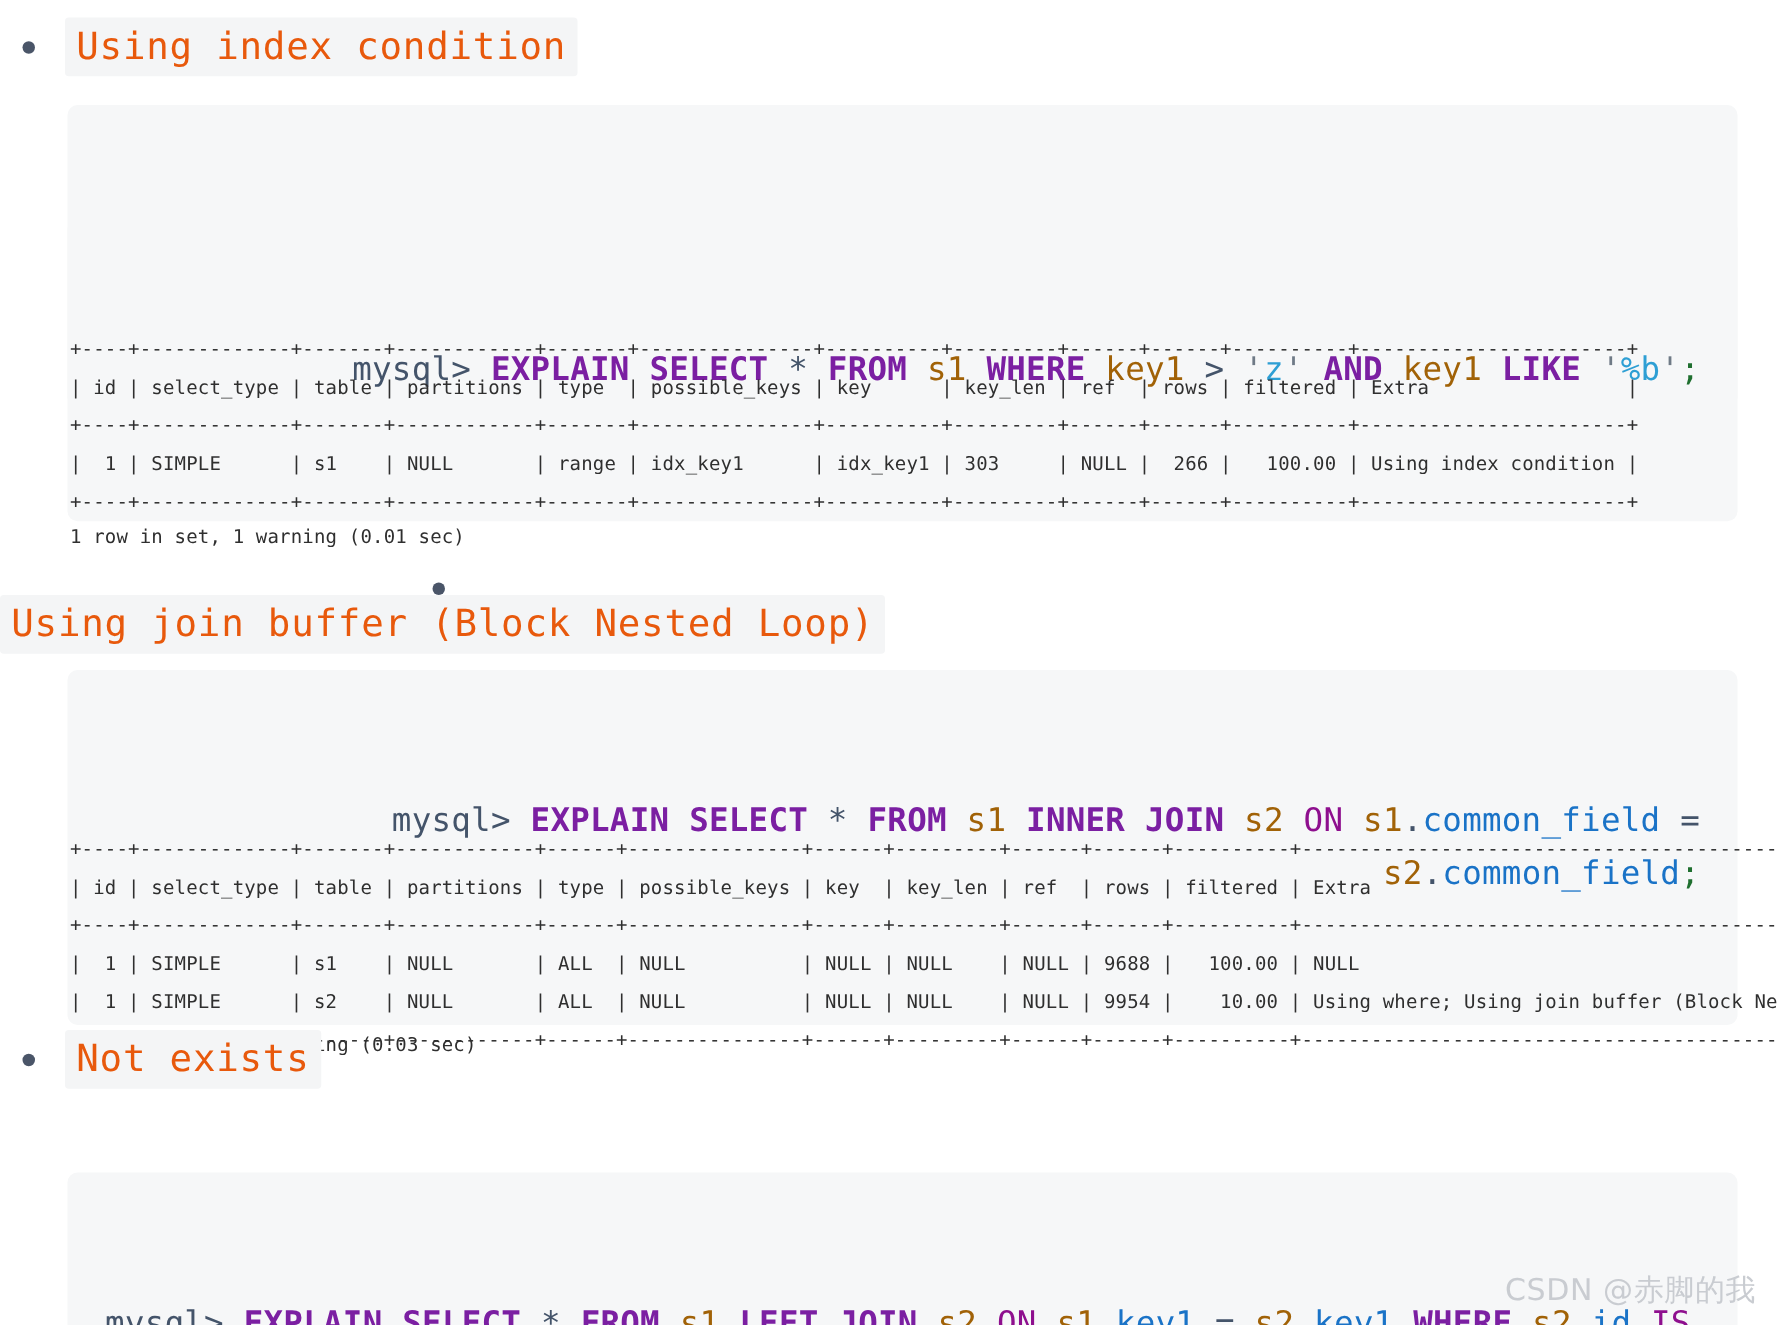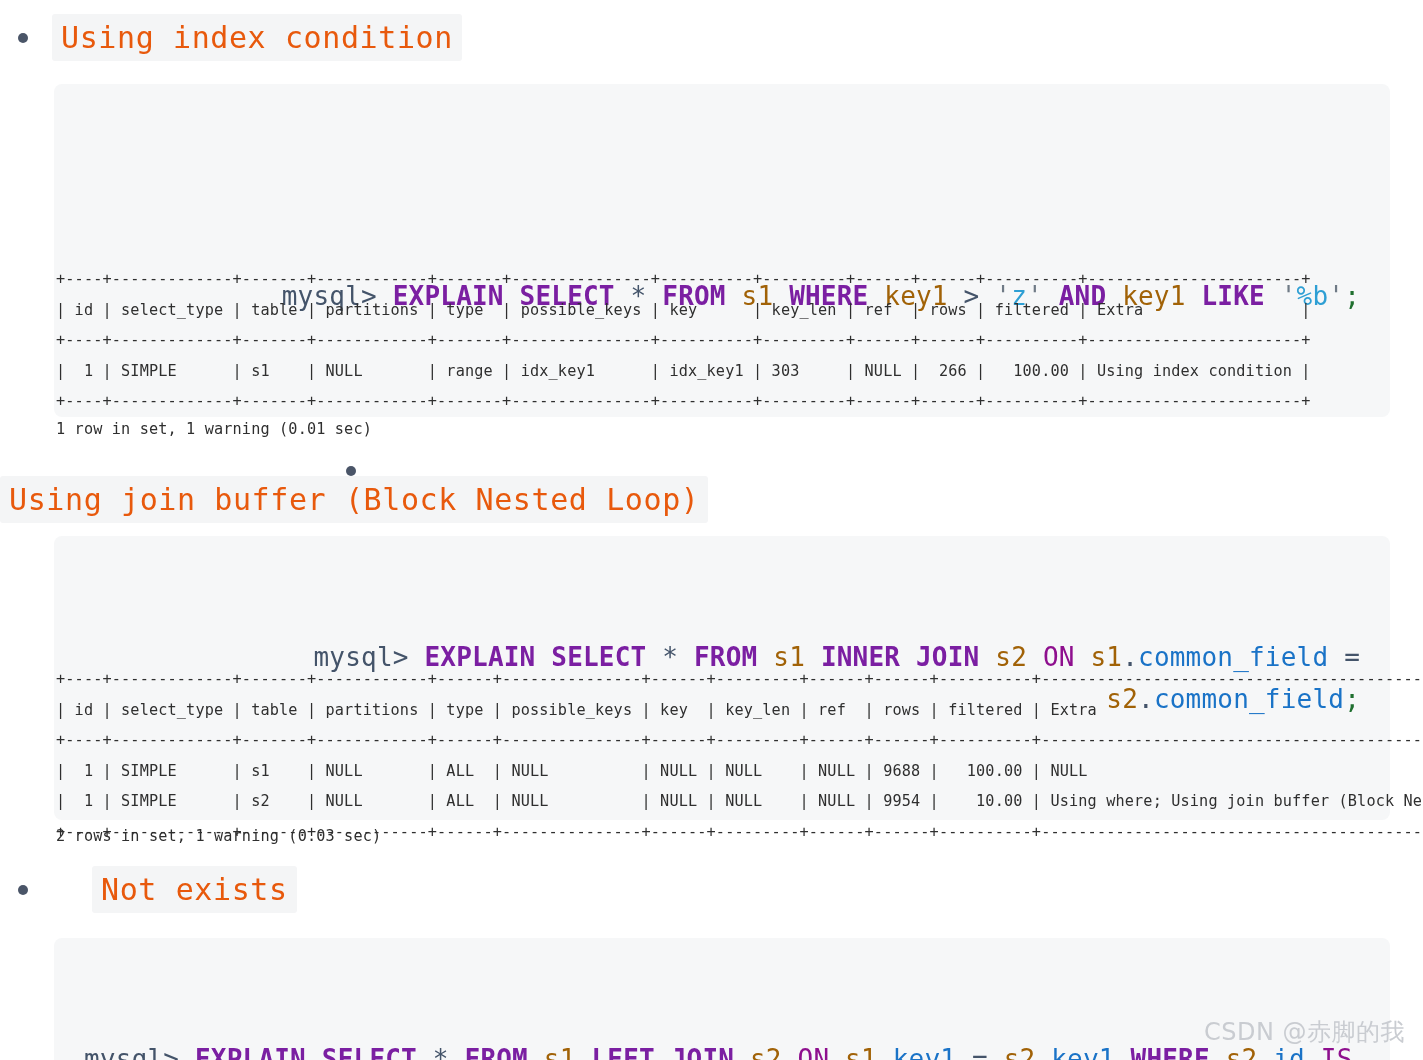--- a/index.html
+++ b/index.html
@@ -154,21 +154,21 @@
 
   <pre class="ascii-table" style="top:664px; margin:0;">+----+-------------+-------+------------+------+---------------+------+---------+------+------+----------+----------------------------------------------------+
 | id | select_type | table | partitions | type | possible_keys | key  | key_len | ref  | rows | filtered | Extra                                              |
 +----+-------------+-------+------------+------+---------------+------+---------+------+------+----------+----------------------------------------------------+
 |  1 | SIMPLE      | s1    | NULL       | ALL  | NULL          | NULL | NULL    | NULL | 9688 |   100.00 | NULL                                               |
 |  1 | SIMPLE      | s2    | NULL       | ALL  | NULL          | NULL | NULL    | NULL | 9954 |    10.00 | Using where; Using join buffer (Block Nested Loop) |
 +----+-------------+-------+------------+------+---------------+------+---------+------+------+----------+----------------------------------------------------+</pre>
 
   <pre class="status-line" style="top:825px; margin:0;">2 rows in set, 1 warning (0.03 sec)</pre>
 
-  <div class="bullet-row" style="top:866px;gap:40px;">
+  <div class="bullet-row" style="top:824px;">
     <span class="bullet-dot"></span>
     <span class="inline-code">Not exists</span>
   </div>
 
   <div class="code-block" style="top:938px;">
     <span class="line"><span class="prompt">mysql&gt; </span><span class="kw">EXPLAIN</span><span> </span><span class="kw">SELECT</span><span> </span><span class="op">*</span><span> </span><span class="kw">FROM</span><span> </span><span class="ident">s1</span><span> </span><span class="kw">LEFT</span><span> </span><span class="kw">JOIN</span><span> </span><span class="ident">s2</span><span> </span><span class="kw2">ON</span><span> </span><span class="ident">s1</span><span class="op">.</span><span class="fld">key1</span><span> </span><span class="op">=</span><span> </span><span class="ident">s2</span><span class="op">.</span><span class="fld">key1</span><span> </span><span class="kw">WHERE</span><span> </span><span class="ident">s2</span><span class="op">.</span><span class="fld">id</span><span> </span><span class="kw2">IS</span><span> </span></span>
   </div>
 
   <div class="watermark">CSDN @赤脚的我</div>
 

